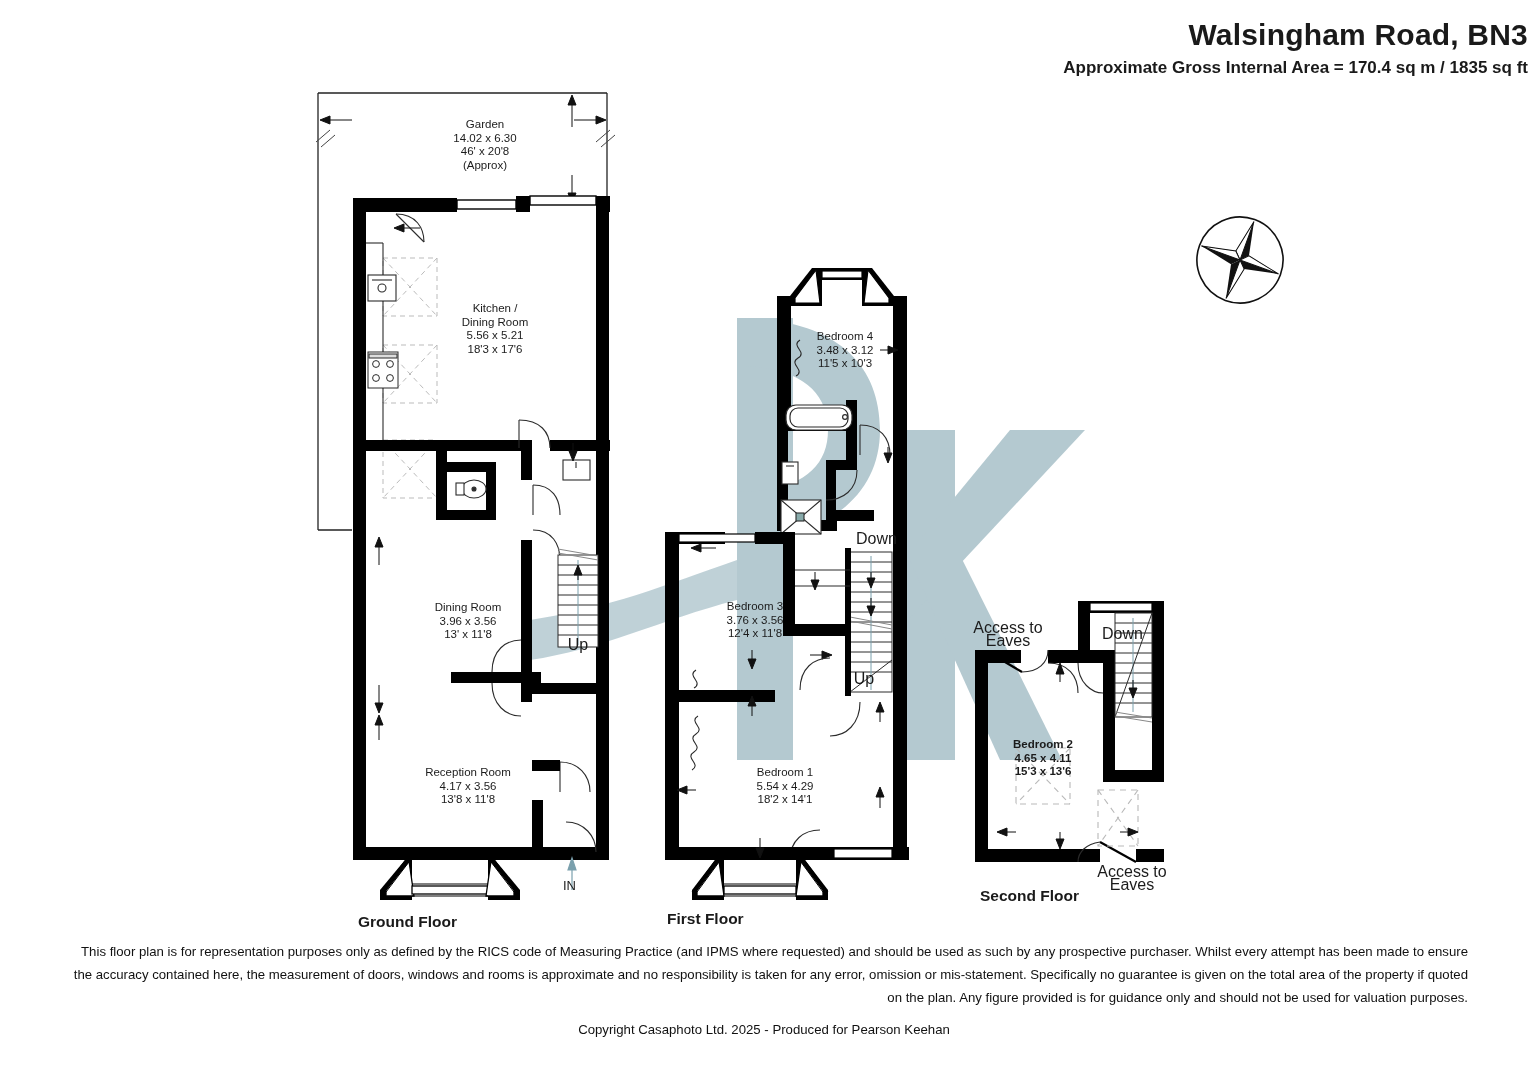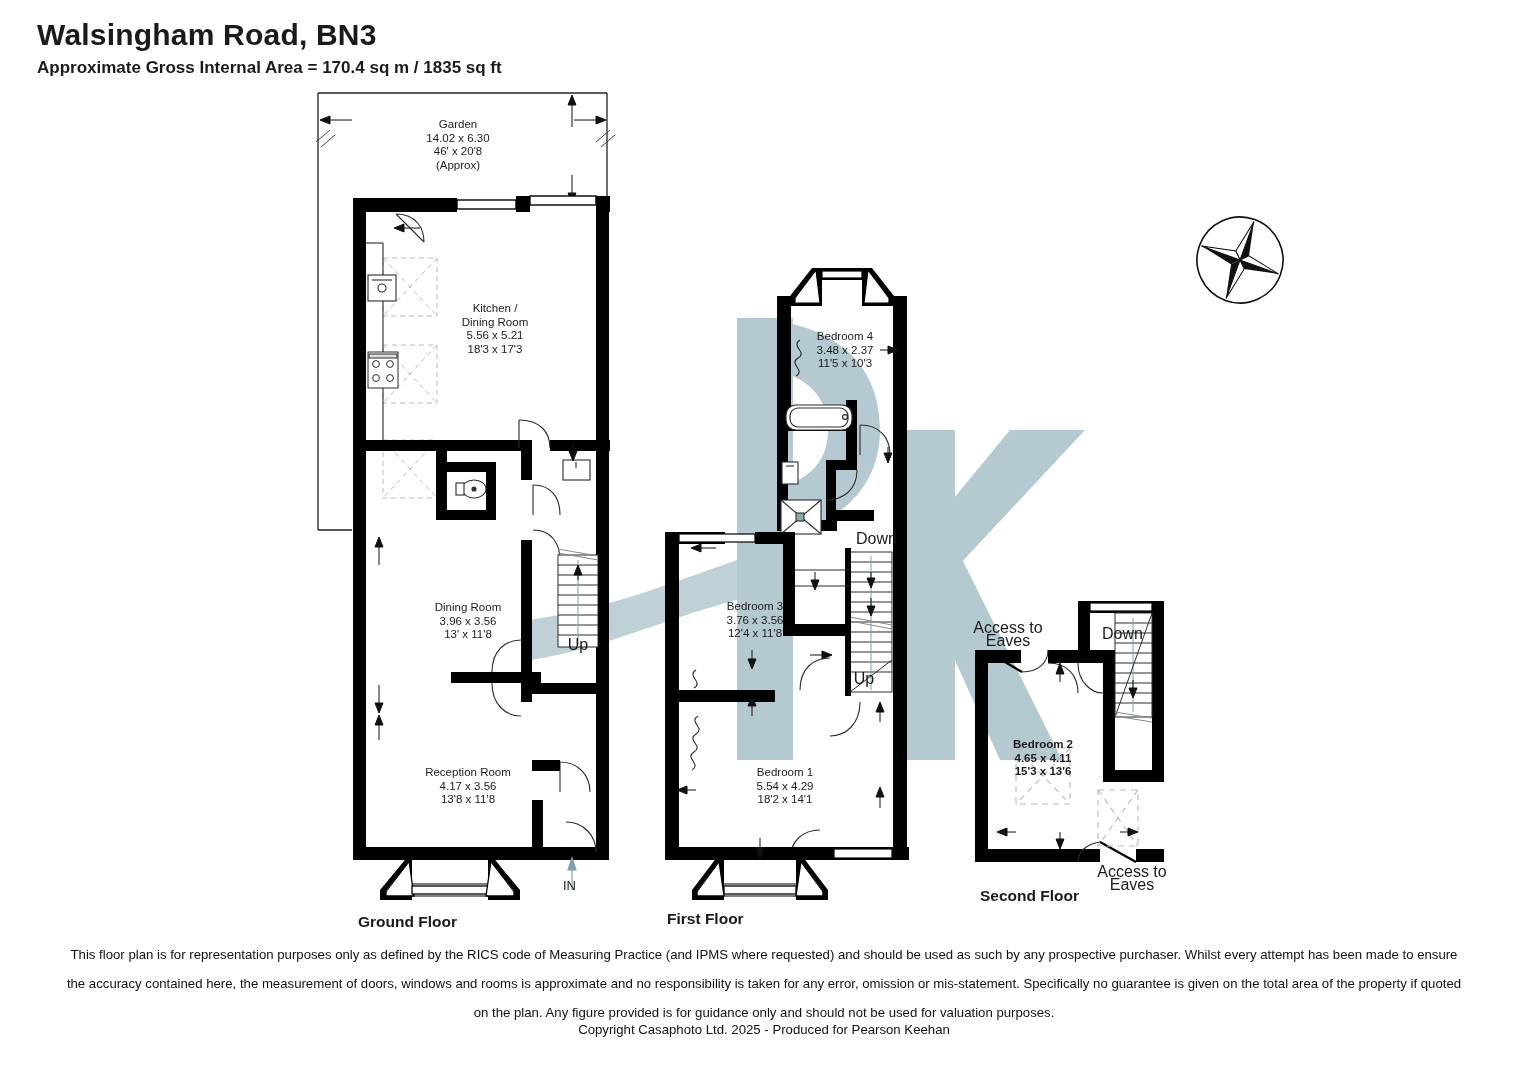--- a/index.html
+++ b/index.html
@@ -1,35 +1,35 @@
 <!DOCTYPE html>
 <html><head>
 <meta charset="utf-8">
 <title>Floor Plan</title>
 <style>
   html,body{margin:0;padding:0;background:#ffffff;}
   body{width:1528px;height:1080px;overflow:hidden;
        font-family:"Liberation Sans","DejaVu Sans",sans-serif;color:#1a1a1a;}
   #root{position:relative;width:1528px;height:1080px;}
 
-  .hdr{position:absolute;left:0;right:0;text-align:left;padding-left:37px;}
+  .hdr{position:absolute;left:0;right:0;text-align:right;padding-left:37px;}
   .title{top:18px;font-size:30px;font-weight:bold;letter-spacing:.2px;}
   .subtitle{top:58px;font-size:17px;font-weight:700;}
 
   svg.plan{position:absolute;left:0;top:0;width:1528px;height:1080px;}
 
   .rmlabel{position:absolute;text-align:center;font-size:11.5px;line-height:13.5px;
            color:#1b1b1b;white-space:nowrap;}
   .rmlabel .nm{display:block;}
   .tiny{position:absolute;font-size:16px;line-height:12.5px;text-align:center;white-space:nowrap;color:#1b1b1b;}
   .floorlbl{position:absolute;font-size:15.5px;font-weight:bold;white-space:nowrap;}
   .inlbl{position:absolute;font-size:13px;white-space:nowrap;}
 
-  .disc{position:absolute;left:60px;right:60px;top:940px;text-align:center;
-        font-size:13.2px;line-height:29px;color:#111;}
+  .disc{position:absolute;left:60px;right:60px;top:940px;text-align:right;
+        font-size:13.2px;line-height:23px;color:#111;}
   .copy{position:absolute;left:0;right:0;top:1022px;text-align:center;font-size:13.2px;color:#111;}
 </style>
 </head>
 <body>
 
 <div id="root">
 
   <div class="hdr title">Walsingham Road, BN3</div>
   <div class="hdr subtitle">Approximate Gross Internal Area = 170.4 sq m / 1835 sq ft</div>
 
@@ -492,51 +492,51 @@
         <path d="M1060 832 L1060 845"></path>
           <polygon points="1060,849 1056,839 1064,839"></polygon>
       </g>
     </g>
 
     <g transform="translate(1240,260)">
       <use href="#compassrose" transform="rotate(20)"></use>
     </g>
   </svg>
 
-  <div class="rmlabel" style="left:363px; top:118px; width:190px;">
+  <div class="rmlabel" style="left:390px; top:118px; width:190px;">
     <span class="nm">Garden</span>
     <span>14.02 x 6.30</span><br>
     <span>46' x 20'8</span><br>
     <span>(Approx)</span>
   </div>
 
   <div class="rmlabel" style="left:415px; top:302px; width:160px;">
     <span class="nm">Kitchen /</span>
     <span class="nm">Dining Room</span>
     <span>5.56 x 5.21</span><br>
-    <span>18'3 x 17'3</span>
+    <span>18'3 x 17'6</span>
   </div>
 
   <div class="rmlabel" style="left:383px; top:601px; width:170px;">
     <span class="nm">Dining Room</span>
     <span>3.96 x 3.56</span><br>
     <span>13' x 11'8</span>
   </div>
 
   <div class="rmlabel" style="left:378px; top:766px; width:180px;">
     <span class="nm">Reception Room</span>
     <span>4.17 x 3.56</span><br>
     <span>13'8 x 11'8</span>
   </div>
 
   <div class="tiny" style="left:558px; top:639px; width:40px;">Up</div>
 
   <div class="rmlabel" style="left:790px; top:330px; width:110px;">
     <span class="nm">Bedroom 4</span>
-    <span>3.48 x 2.37</span><br>
+    <span>3.48 x 3.12</span><br>
     <span>11'5 x 10'3</span>
   </div>
 
   <div class="rmlabel" style="left:700px; top:600px; width:110px;">
     <span class="nm">Bedroom 3</span>
     <span>3.76 x 3.56</span><br>
     <span>12'4 x 11'8</span>
   </div>
 
   <div class="rmlabel" style="left:730px; top:766px; width:110px;">

